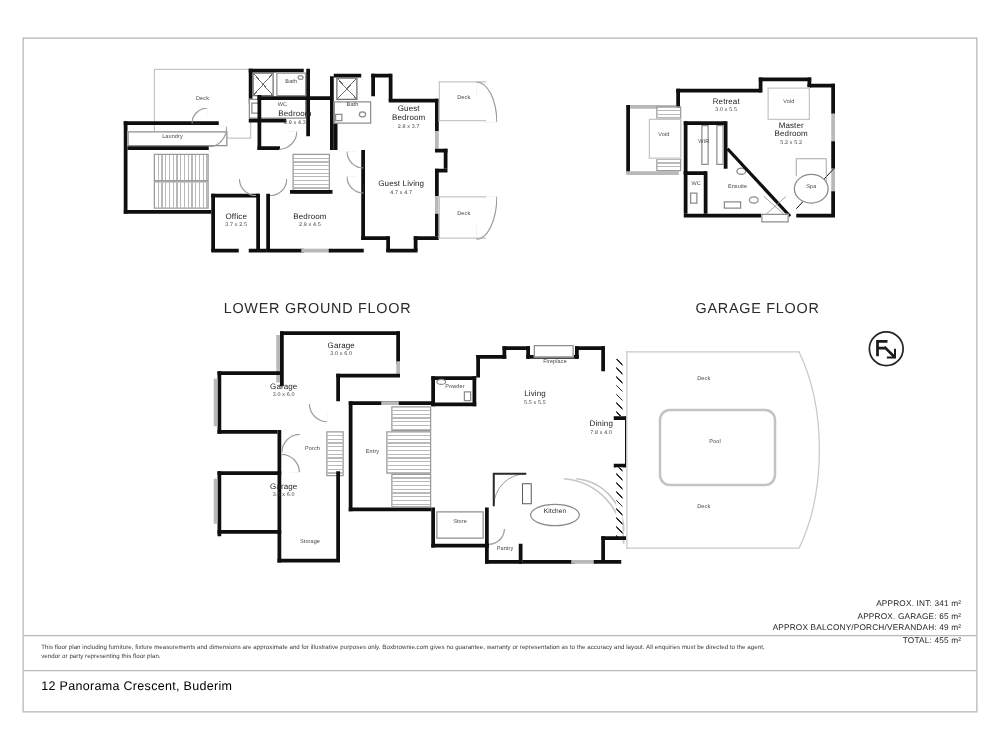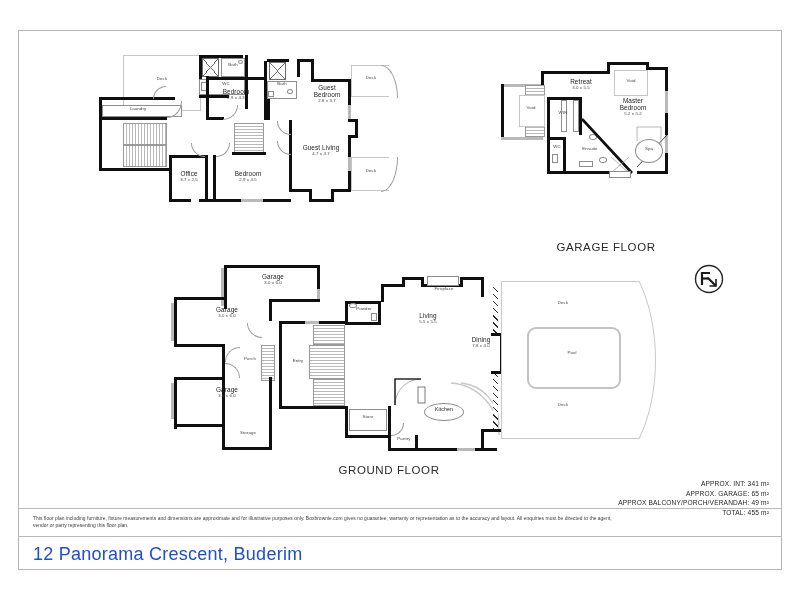--- a/index.html
+++ b/index.html
@@ -42,21 +42,21 @@
      linear-gradient(to top left,transparent 48.4%,#6d6d6d 48.4%,#6d6d6d 51.6%,transparent 51.6%);}
 
   .pool{position:absolute;border:2px solid #c3c3c3;border-radius:9px;background:#fff;}
   .deckbox{position:absolute;border:1px solid #c9c9c9;box-sizing:border-box;background:#fff;}
 
   .logo{position:absolute;width:32px;height:32px;}
 
   .areas{position:absolute;right:12px;text-align:right;font-size:6.6px;line-height:1.45;color:#1d1d1d;letter-spacing:.15px;}
   .divider{position:absolute;background:#b9b9b9;height:1px;}
   .disc{position:absolute;font-size:4.9px;line-height:1.5;color:#3a3a3a;letter-spacing:.05px;}
-  .addr{position:absolute;font-size:18px;color:#1d4ed8;letter-spacing:.25px;}
+  .addr{position:absolute;font-size:10px;color:#000000;letter-spacing:.25px;}
 </style>
 </head>
 <body>
 
 <div id="page">
  <div id="frame">
 
   <div class="plan" style="left:80px;top:18px;width:310px;height:180px;">
 
     <div class="thin2" style="left:24px;top:6px;width:78px;height:56px;"></div>
@@ -176,20 +176,21 @@
     <div class="w" style="left:114px;top:106px;width:3px;height:46px;"></div>
     <div class="w" style="left:114px;top:150px;width:30px;height:3px;"></div>
     <div class="wg" style="left:142px;top:150px;width:24px;height:3px;"></div>
     <div class="w" style="left:164px;top:150px;width:28px;height:3px;"></div>
     <div class="rl" style="left:122px;top:122px;width:54px;">
       <span class="n">Bedroom</span>
           <span class="d">2.9 x 4.5</span>
         </div>
     <div class="arcdoor" style="left:117px;top:94px;width:13px;height:13px;"></div>
 
+    <div class="flabel" style="left:35px;top:192px;width:240px;"><span>LOWER GROUND FLOOR</span></div>
   </div>
 
   <div class="plan" style="left:470px;top:18px;width:250px;height:180px;">
 
     <div class="w" style="left:52px;top:22px;width:68px;height:3px;"></div>
     <div class="w" style="left:52px;top:22px;width:3px;height:44px;"></div>
     <div class="w" style="left:118px;top:13px;width:3px;height:12px;"></div>
     <div class="w" style="left:118px;top:13px;width:42px;height:3px;"></div>
     <div class="w" style="left:157px;top:13px;width:3px;height:8px;"></div>
     <div class="w" style="left:157px;top:18px;width:22px;height:3px;"></div>
@@ -406,21 +407,20 @@
           <span class="n">Deck</span>
         </div>
     <div class="pool" style="left:358px;top:76px;width:90px;height:58px;"></div>
     <div class="rl xs" style="left:382px;top:100px;width:42px;">
           <span class="n">Pool</span>
         </div>
     <div class="rl xs" style="left:372px;top:152px;width:44px;">
           <span class="n">Deck</span>
         </div>
 
-    <div class="flabel" style="left:120px;top:213px;width:200px;"><span>GROUND FLOOR</span></div>
   </div>
 
   <svg class="logo" style="left:674px;top:232px;">
     <circle cx="16" cy="16" r="13.5" fill="none" stroke="#262626" stroke-width="1.4"></circle>
     <path d="M9 22 L9 10 L17 10" fill="none" stroke="#1b1b1b" stroke-width="2.2"></path>
     <path d="M9 15.5 L15 15.5" fill="none" stroke="#1b1b1b" stroke-width="2.2"></path>
     <path d="M14.5 14.5 L23 23" fill="none" stroke="#1b1b1b" stroke-width="2.2"></path>
     <path d="M23 16 L23 23 L16.5 23" fill="none" stroke="#1b1b1b" stroke-width="1.6"></path>
   </svg>
 

